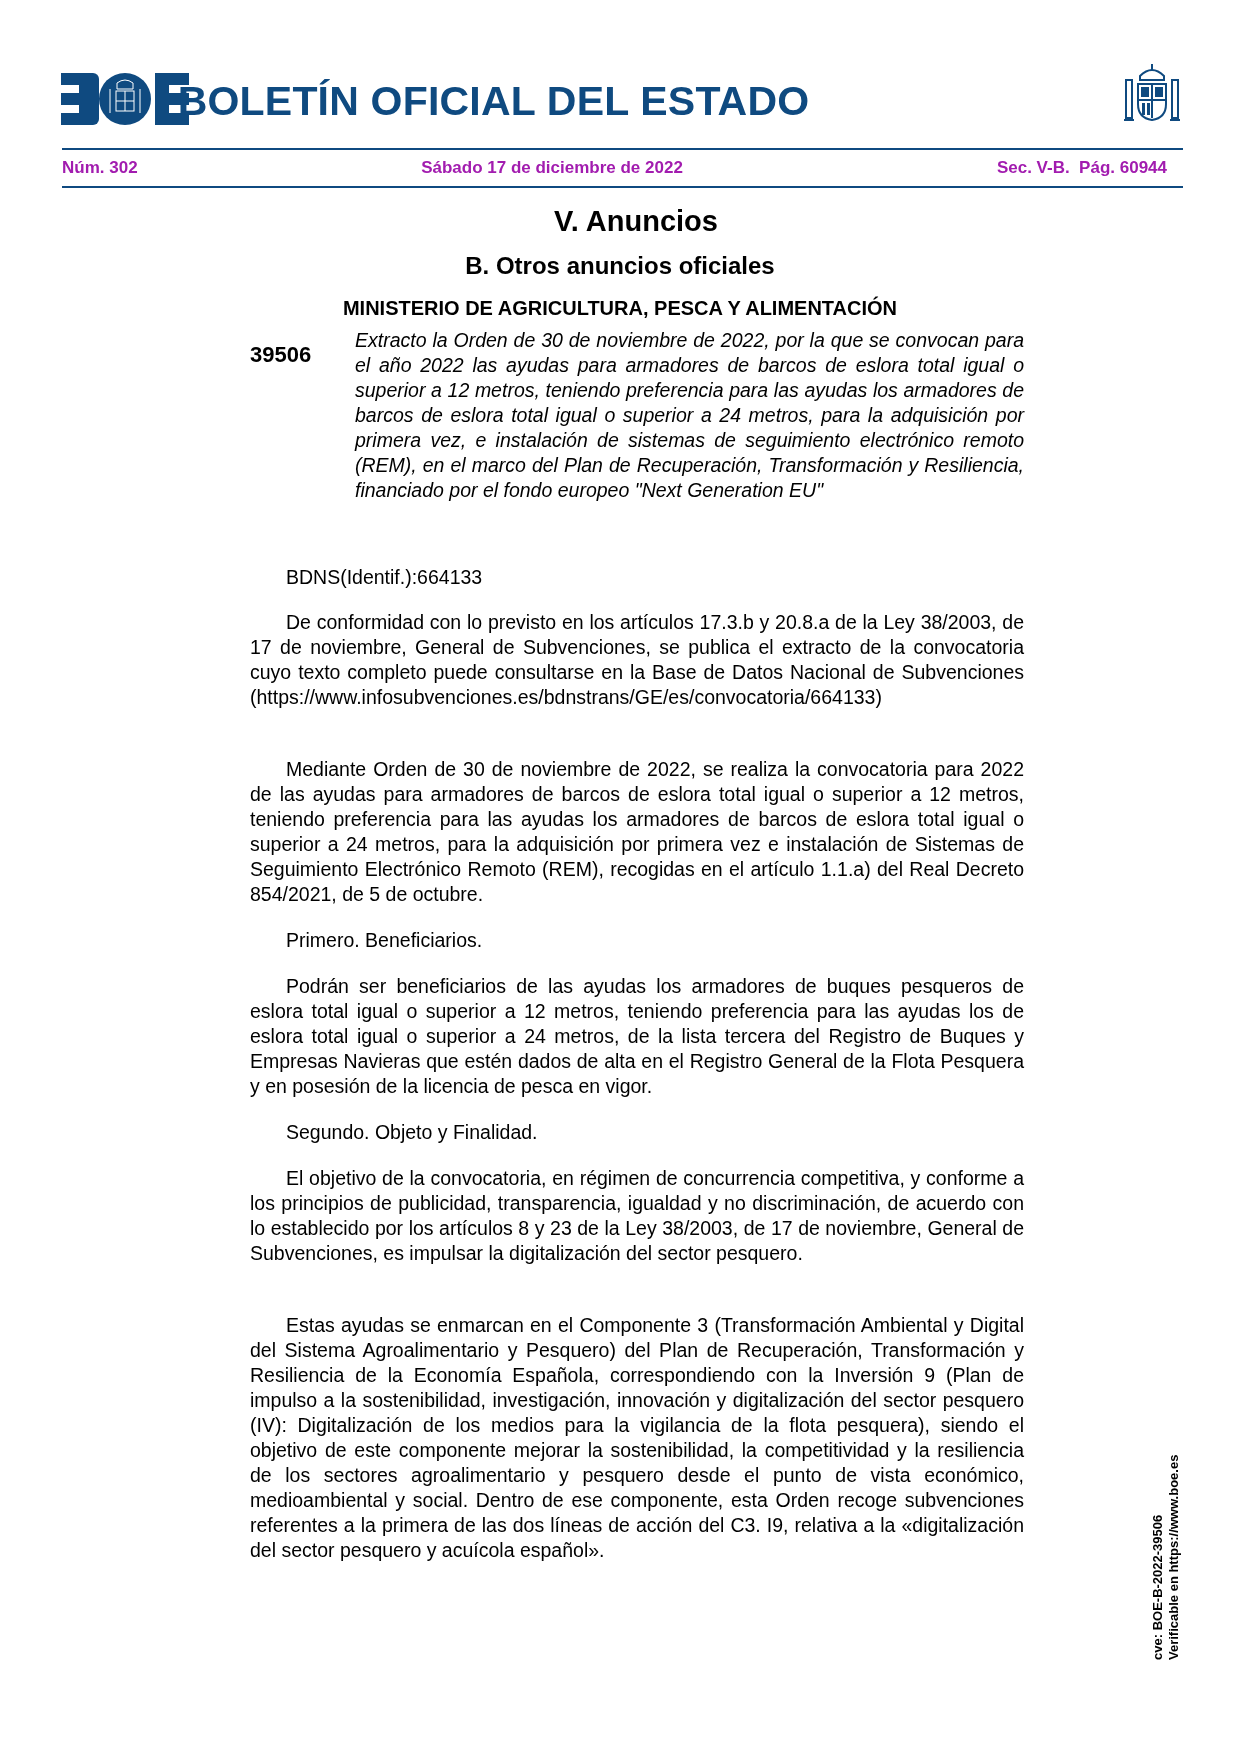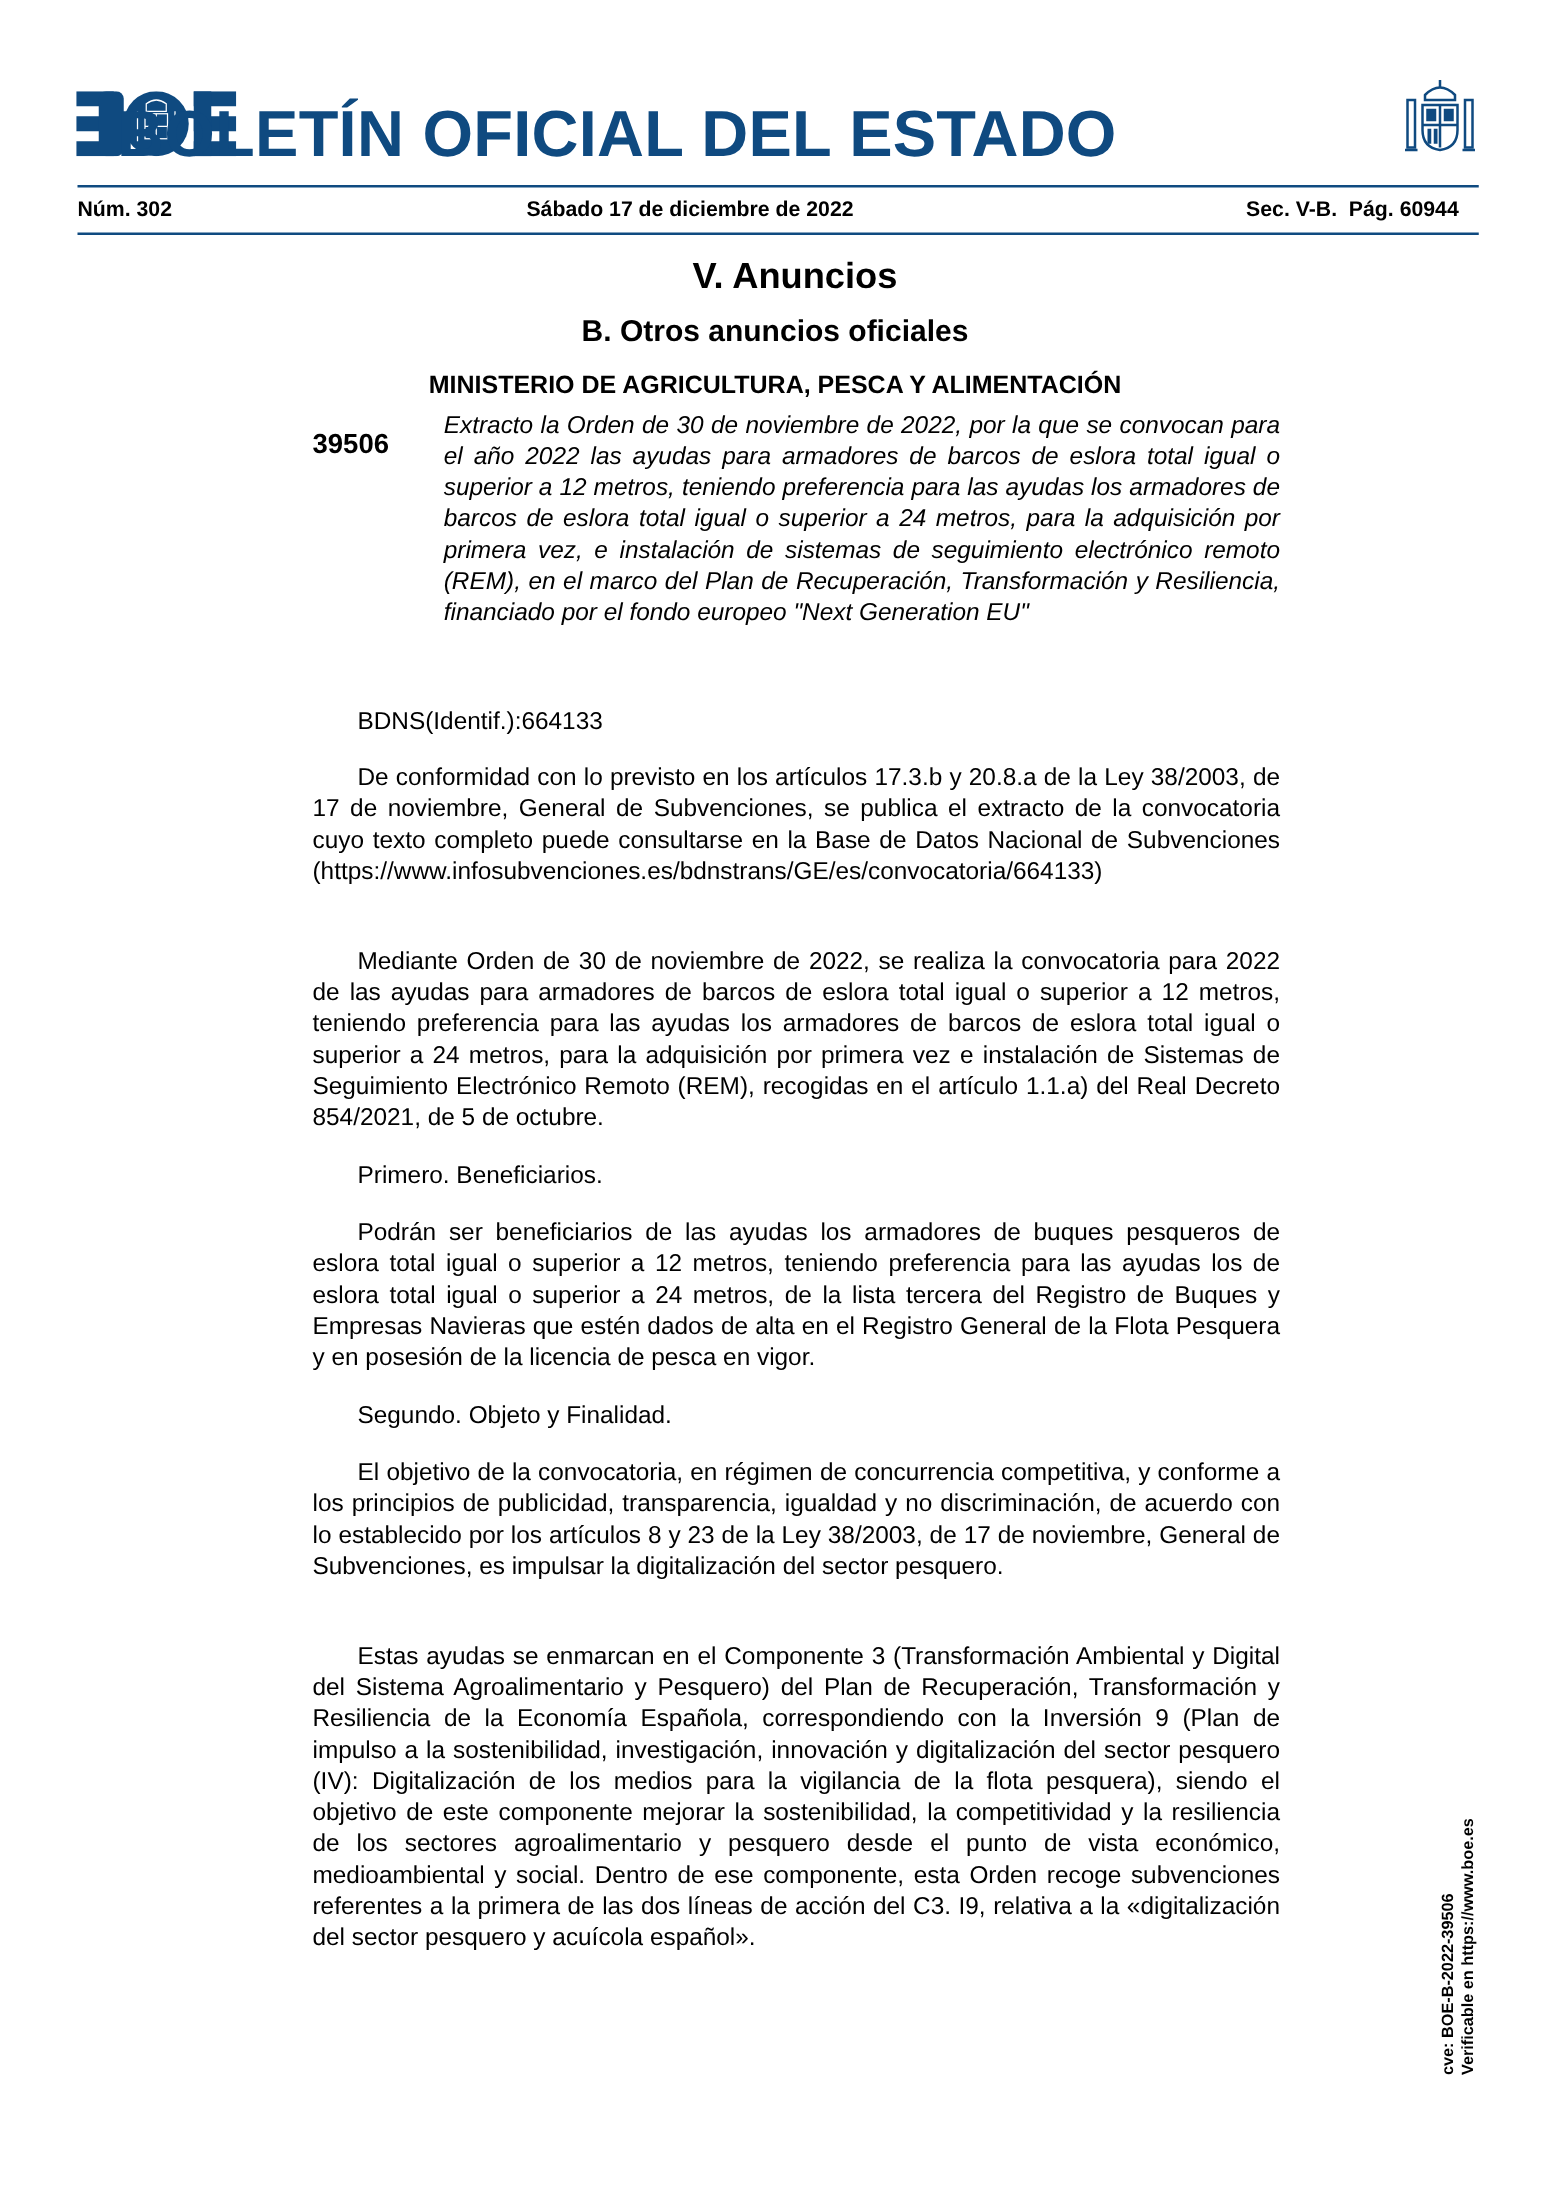--- a/index.html
+++ b/index.html
@@ -1,26 +1,26 @@
 <!DOCTYPE html>
 <html><head>
   <meta charset="utf-8">
   <style>
     html, body { margin: 0; padding: 0; background: #ffffff; }
     body { width: 1240px; height: 1754px; position: relative; overflow: hidden; font-family: "Liberation Sans", sans-serif; color: #000; }
 
     .logo-boe { position: absolute; left: 61px; top: 73px; width: 128px; height: 52px; }
-    .title { position: absolute; left: 0; width: 987px; top: 78px; text-align: center; font-family: "Liberation Sans", sans-serif; font-weight: bold; font-size: 52px; color: #0f4a80; letter-spacing: 0.2px; }
+    .title { position: absolute; left: 0; width: 987px; top: 78px; text-align: center; font-family: "Liberation Sans", sans-serif; font-weight: bold; font-size: 41px; color: #0f4a80; letter-spacing: 0.2px; }
     .coat { position: absolute; left: 1122px; top: 62px; width: 60px; height: 64px; }
 
     .rule { position: absolute; left: 62px; width: 1121px; height: 2px; background: #0f4a80; }
     .rule.top { top: 148px; }
     .rule.bottom { top: 186px; }
 
-    .hdr { position: absolute; top: 158px; font-weight: bold; font-size: 17px; color: #000000; }
+    .hdr { position: absolute; top: 158px; font-weight: bold; font-size: 17px; color: #a21caf; }
     .hdr.num { left: 62px; }
     .hdr.date { left: 0; width: 1104px; text-align: center; }
     .hdr.sec { right: 73px; text-align: center; }
 
     .section { position: absolute; left: 0; width: 1240px; text-align: center; font-weight: bold; }
     .section.s1 { top: 205px; font-size: 29px; padding-left: 16px; }
     .section.s2 { top: 252px; font-size: 24px; }
     .section.s3 { top: 297px; font-size: 20px; }
 
     .annum { position: absolute; left: 250px; top: 342px; font-weight: bold; font-size: 22px; }

